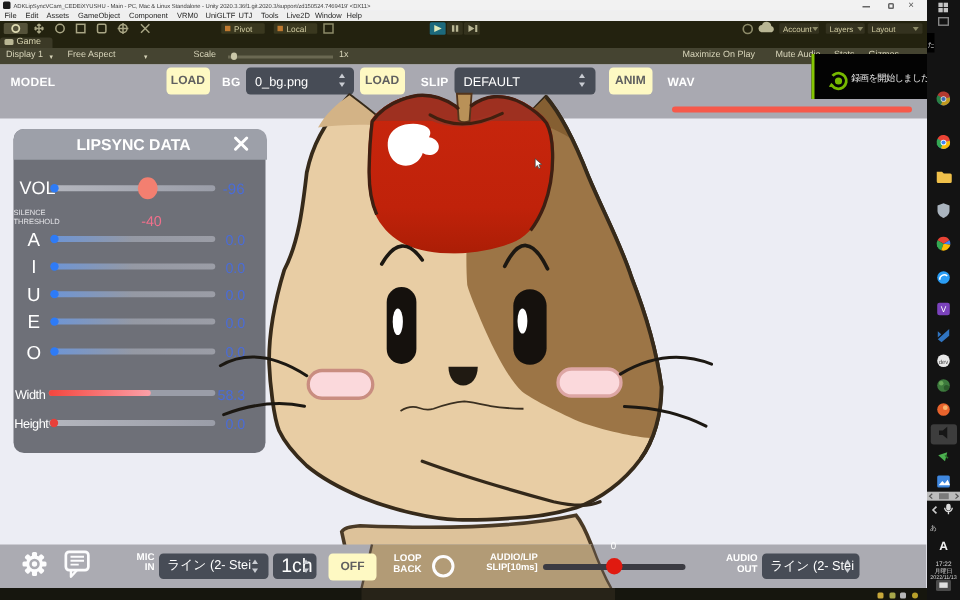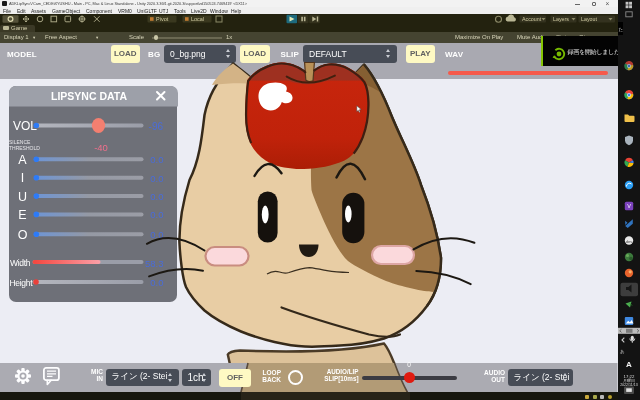--- a/index.html
+++ b/index.html
@@ -107,21 +107,21 @@
   <div class="dd" style="left:164px;top:45px;width:72px;height:17.5px;">
       <span class="ddt">0_bg.png</span>
       <span class="arr" style="right:4px;"></span>
     </div>
   <div class="wbtn" style="left:240px;top:45px;width:29.5px;height:17.5px;line-height:17.5px;">LOAD</div>
   <div class="lbl" style="left:280.5px;top:50px;">SLIP</div>
   <div class="dd" style="left:303px;top:44.5px;width:94px;height:18px;">
       <span class="ddt">DEFAULT</span>
       <span class="arr" style="right:5px;"></span>
     </div>
-  <div class="wbtn" style="left:405.5px;top:45px;width:29.5px;height:17.5px;line-height:17.5px;">PLAY</div>
+  <div class="wbtn" style="left:405.5px;top:45px;width:29.5px;height:17.5px;line-height:17.5px;">ANIM</div>
   <div class="lbl" style="left:445px;top:50px;">WAV</div>
 
   <div id="panel" style="left:8.5px;top:85.5px;width:168.5px;height:216.5px;border-radius:7px;background:#6e7078;"></div>
   <svg style="left:8.5px;top:85.5px;" width="169" height="217" viewBox="0 0 169 217">
     <defs>
       <linearGradient id="trk" x1="0" y1="0" x2="1" y2="0">
         <stop offset="0" stop-color="#6d95d6"></stop>
           <stop offset="0.5" stop-color="#9599a4"></stop>
           <stop offset="1" stop-color="#9b9da6"></stop>
       </linearGradient>
@@ -271,21 +271,21 @@
       <path d="M 4.3,12.8 L 4.3,17.5 L 8.6,12.8" stroke-width="1.6" stroke-linejoin="round"></path>
       <path d="M 4,4.2 H 13 M 4,6.8 H 13 M 4,9.4 H 9.5" stroke-width="1.3"></path>
     </g>
   </svg>
   <div class="r2" style="left:84px;top:369.2px;width:19px;">MIC<br>IN</div>
   <div class="dd" style="left:105.5px;top:369px;width:73px;height:16.5px;">
       <span class="ddt" style="font-size:8.5px;">ライン (2- Stei</span>
       <span class="arr" style="right:5px;"></span>
     </div>
   <div class="dd" style="left:181.5px;top:369px;width:29.5px;height:16.5px;">
-      <span class="ddt" style="font-size:10px;">1ch</span>
+      <span class="ddt" style="font-size:13px;">1ch</span>
       <span class="arr" style="right:3px;"></span>
     </div>
   <div class="wbtn" style="left:219px;top:368.5px;width:32px;height:18.5px;line-height:18.5px;">OFF</div>
   <div class="r2" style="left:255px;top:369.8px;width:26px;">LOOP<br>BACK</div>
   <div style="left:288px;top:370px;width:15px;height:15px;border:2px solid #fdfdfe;border-radius:50%;"></div>
   <div class="r2" style="left:318px;top:369.2px;width:40.5px;font-size:6.3px;">AUDIO/LIP<br>SLIP[10ms]</div>
   <div style="left:361.5px;top:375.7px;width:95.5px;height:4.3px;border-radius:2.1px;background:#3b3b42;"></div>
   <div style="left:403.5px;top:372.2px;width:11px;height:11px;border-radius:50%;background:#e01a10;"></div>
   <div style="left:404px;top:360.8px;width:10px;text-align:center;font-size:6.5px;color:#fff;">0</div>
   <div class="r2" style="left:480px;top:369.8px;width:25px;">AUDIO<br>OUT</div>

